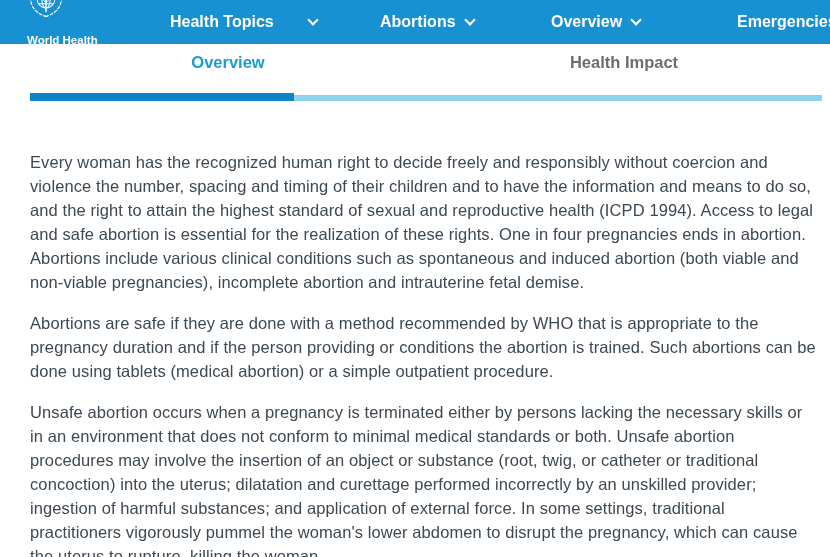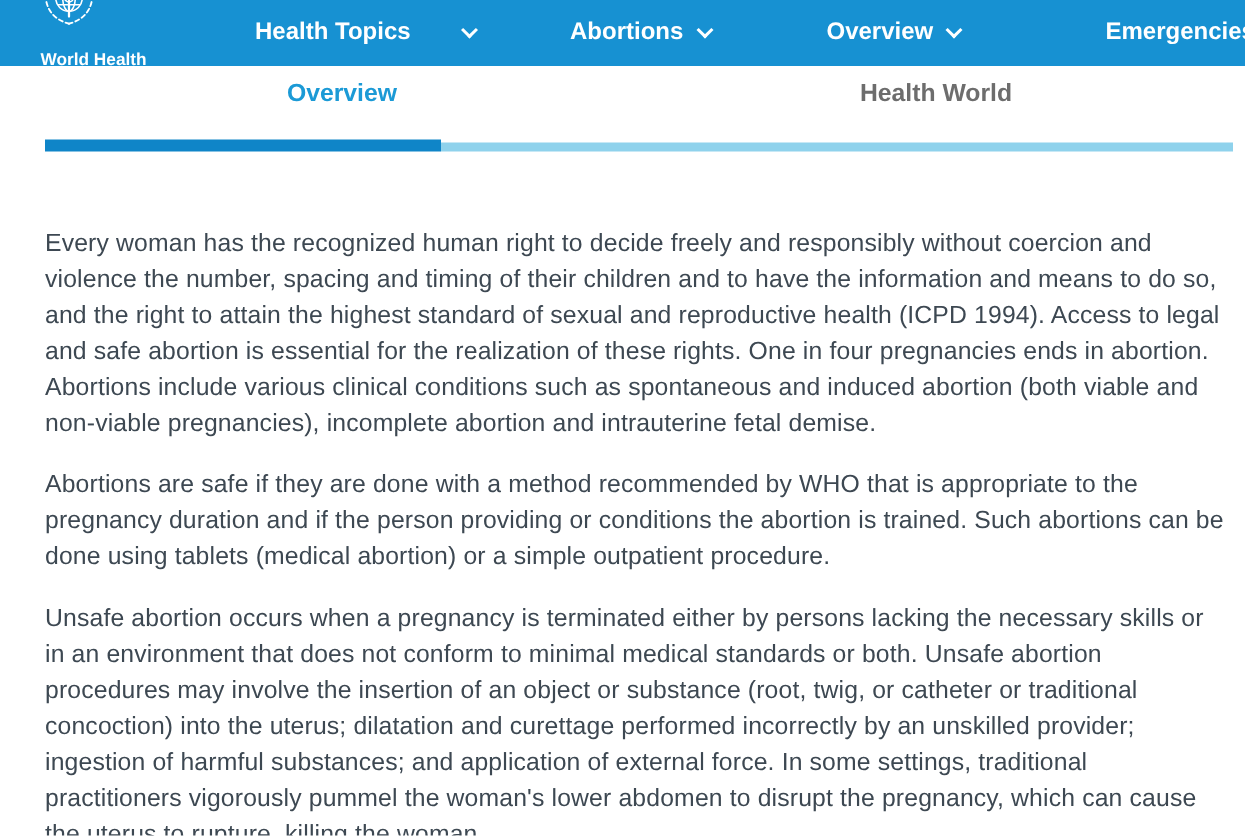--- a/index.html
+++ b/index.html
@@ -91,21 +91,21 @@
   </div>
   <div class="nav-item nav-em">
     <span>Emergencies</span>
 
   </div>
 </div>
 
 <div class="tabs-wrap">
   <div class="tabs-row">
     <div class="tab active">Overview</div>
-    <div class="tab">Health World</div>
+    <div class="tab">Health Impact</div>
   </div>
   <div class="tab-track">
     <div class="track-seg-active"></div>
     <div class="track-seg-rest"></div>
   </div>
 </div>
 
 <div class="content">
   <p>Every woman has the recognized human right to decide freely and responsibly without coercion and violence the number, spacing and timing of their children and to have the information and means to do so, and the right to attain the highest standard of sexual and reproductive health (ICPD 1994). Access to legal and safe abortion is essential for the realization of these rights. One in four pregnancies ends in abortion. Abortions include various clinical conditions such as spontaneous and induced abortion (both viable and non-viable pregnancies), incomplete abortion and intrauterine fetal demise.</p>
   <p>Abortions are safe if they are done with a method recommended by WHO that is appropriate to the pregnancy duration and if the person providing or conditions the abortion is trained. Such abortions can be done using tablets (medical abortion) or a simple outpatient procedure.</p>

